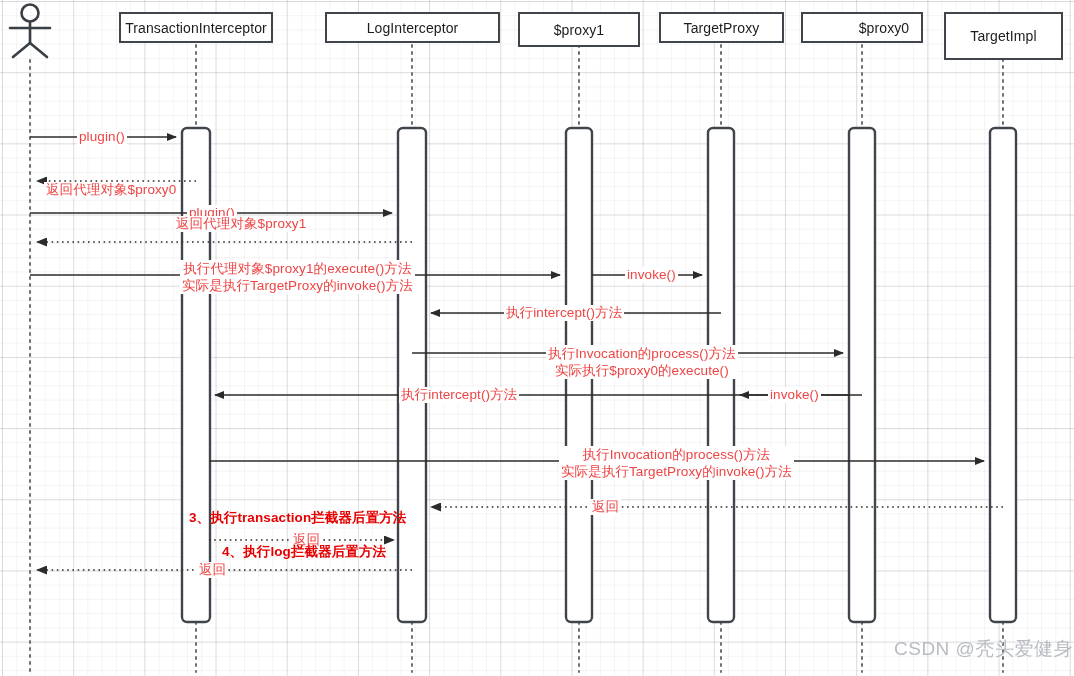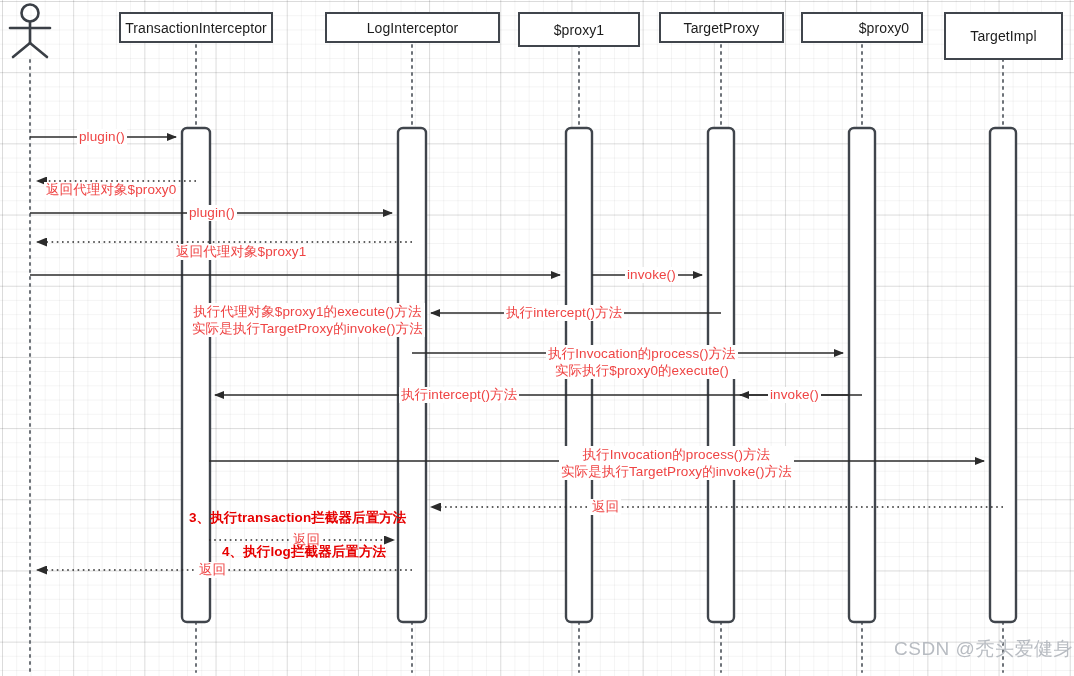--- a/index.html
+++ b/index.html
@@ -160,23 +160,23 @@
   <div class="lifeline-box" style="left:944px; top:12px; width:119px; height:48px;">
     <span>TargetImpl</span>
   </div>
 
   <div class="msg-label" style="left:77px; top:129px;">plugin()</div>
 
   <div class="msg-label" style="left:44px; top:173px;margin-top:9px;">返回代理对象$proxy0</div>
 
   <div class="msg-label" style="left:187px; top:205px;">plugin()</div>
 
-  <div class="msg-label" style="left:174px; top:244px;text-align:center;">返回代理对象$proxy1</div>
-
-  <div class="msg-label two-line" style="left:190px; top:260px;margin-top:43px;">
+  <div class="msg-label" style="left:174px; top:216px;text-align:center;">返回代理对象$proxy1</div>
+
+  <div class="msg-label two-line" style="left:180px; top:260px;">
     <div>执行代理对象$proxy1的execute()方法</div>
     <div>实际是执行TargetProxy的invoke()方法</div>
   </div>
 
   <div class="msg-label" style="left:625px; top:267px;">invoke()</div>
 
   <div class="msg-label" style="left:504px; top:305px;">执行intercept()方法</div>
 
   <div class="msg-label two-line" style="left:546px; top:345px;">
     <div>执行Invocation的process()方法</div>

